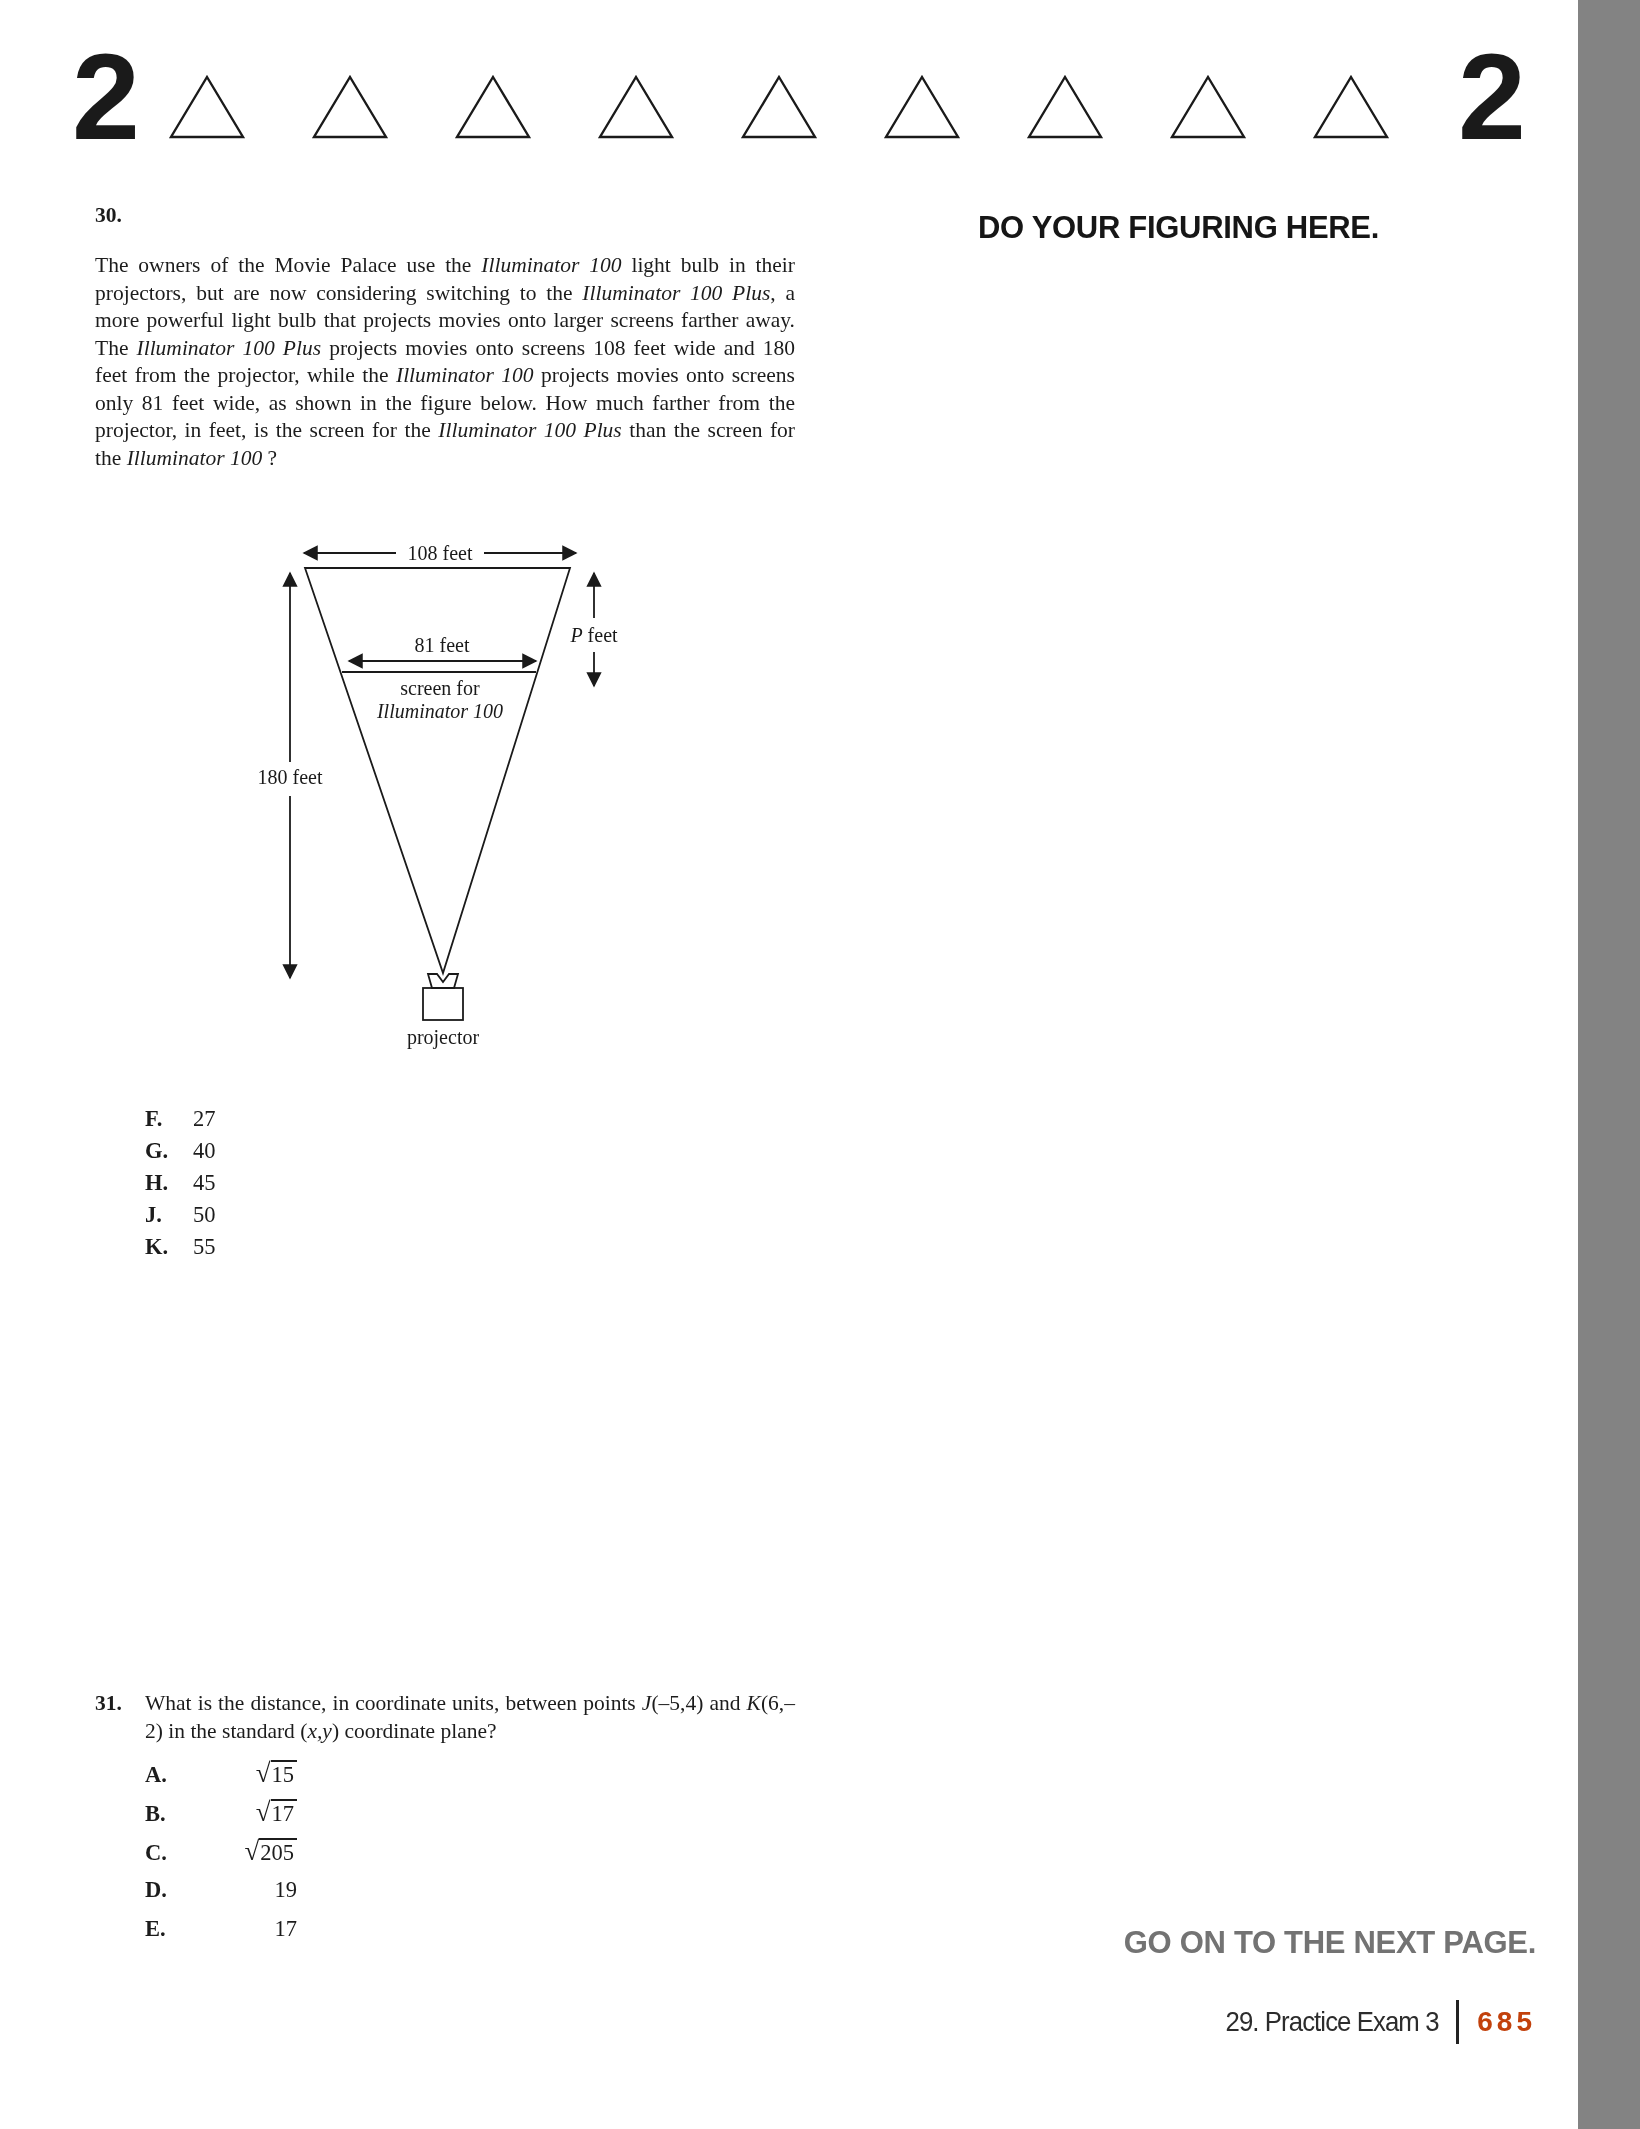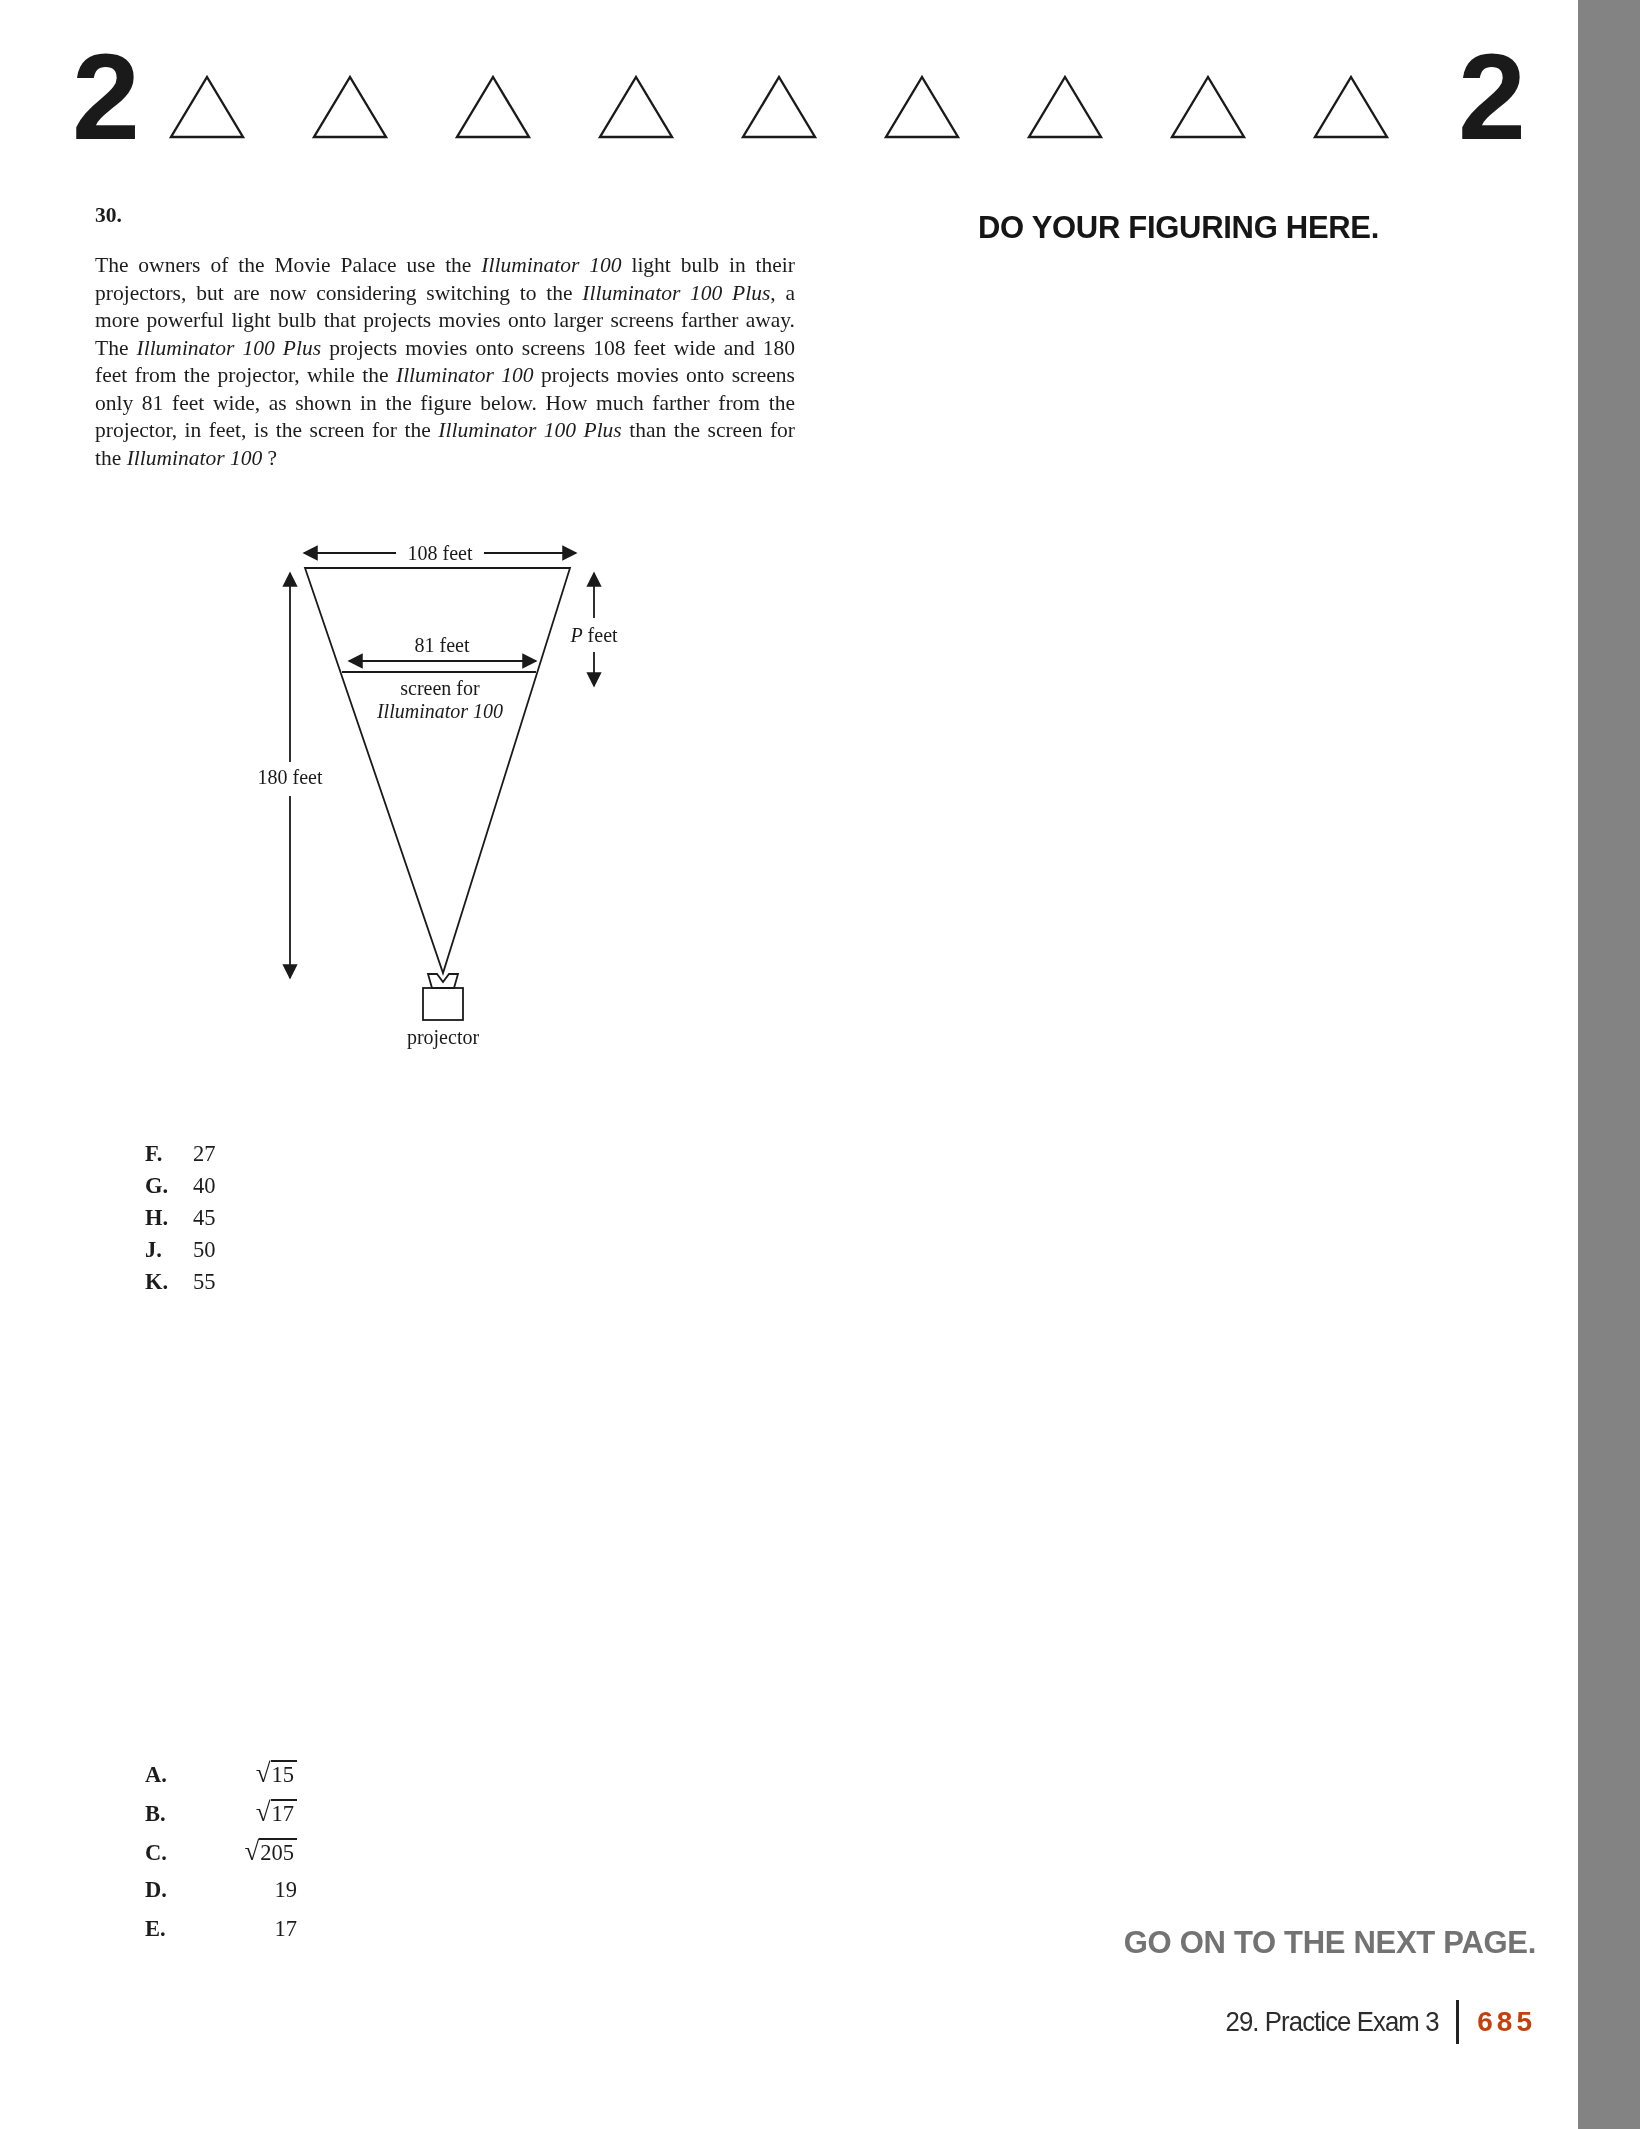--- a/index.html
+++ b/index.html
@@ -60,21 +60,21 @@
   .fig-italic { font-style:italic; }
   #arrhead path { fill:#1a1a1a; }
 
   .choices { position:absolute; }
   .choices-30 { left:145px; top:1106px; }
   .choices-31 { left:145px; top:1760px; }
   .choice-row { display:flex; align-items:baseline; font-size:22.5px; }
   .choices-30 .choice-row { height:32px; }
   .choices-31 .choice-row { height:39px; }
   .choice-letter { font-weight:bold; width:48px; flex:0 0 48px; }
-  .choice-value-30 { width:60px; text-align:left;margin-top:35px; }
+  .choice-value-30 { width:60px; text-align:left; }
   .choice-value-31 { width:104px; text-align:right; }
   .sqrt-wrap { white-space:nowrap; }
   .radical { font-size:27px; line-height:1; }
   .radicand { border-top:2px solid #1c1c1c; padding:0 3px 0 1px; }
 
   .go-on {
     position:absolute; right:104px; top:1925px;
     font-family:"Liberation Sans", sans-serif;
     font-weight:bold; font-size:31px; letter-spacing:-0.3px;
     color:#737373;
@@ -185,20 +185,24 @@
     <div class="choice-row">
       <span class="choice-letter">J.</span>
       <span class="choice-value-30">50</span>
     </div>
     <div class="choice-row">
       <span class="choice-letter">K.</span>
       <span class="choice-value-30">55</span>
     </div>
   </div>
 
+  <div class="question q31">
+    <div class="q-num">31.</div>
+    <div class="q-body"><span>What is the distance, in coordinate units, between points </span><span style="font-style: italic;">J</span><span>(–5,4) and </span><span style="font-style: italic;">K</span><span>(6,–2) in the standard (</span><span style="font-style: italic;">x,y</span><span>) coordinate plane?</span></div>
+  </div>
 
   <div class="choices choices-31">
     <div class="choice-row">
       <span class="choice-letter">A.</span>
       <span class="choice-value-31"><span class="sqrt-wrap"><span class="radical">√</span><span class="radicand">15</span></span></span>
     </div>
     <div class="choice-row">
       <span class="choice-letter">B.</span>
       <span class="choice-value-31"><span class="sqrt-wrap"><span class="radical">√</span><span class="radicand">17</span></span></span>
     </div>

